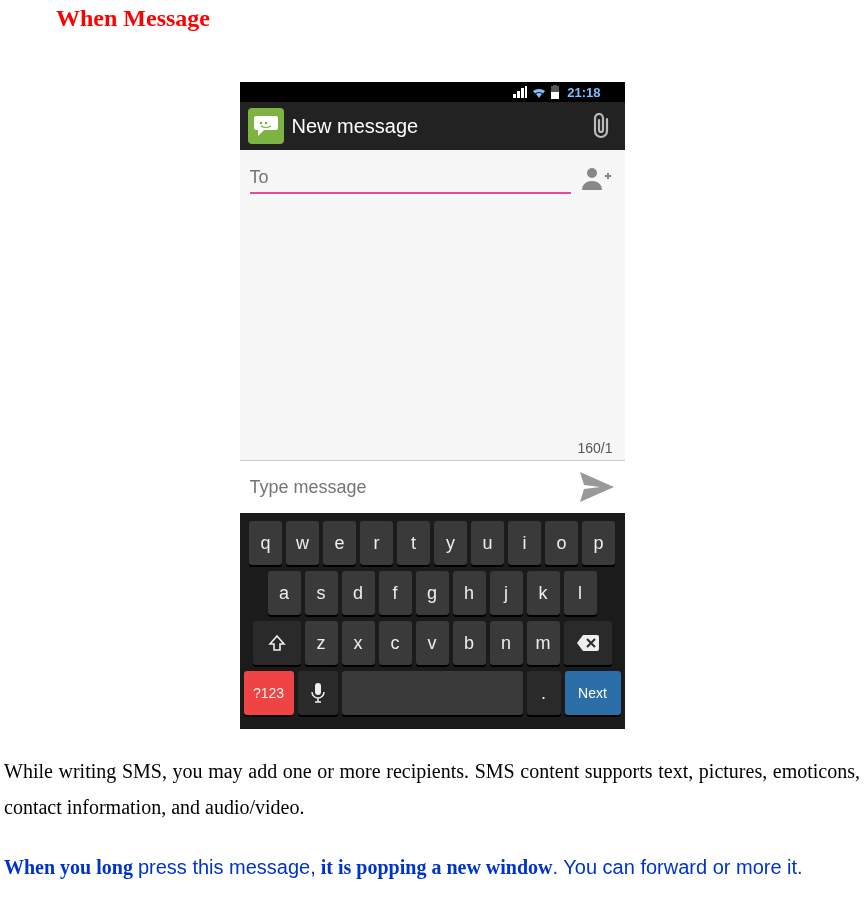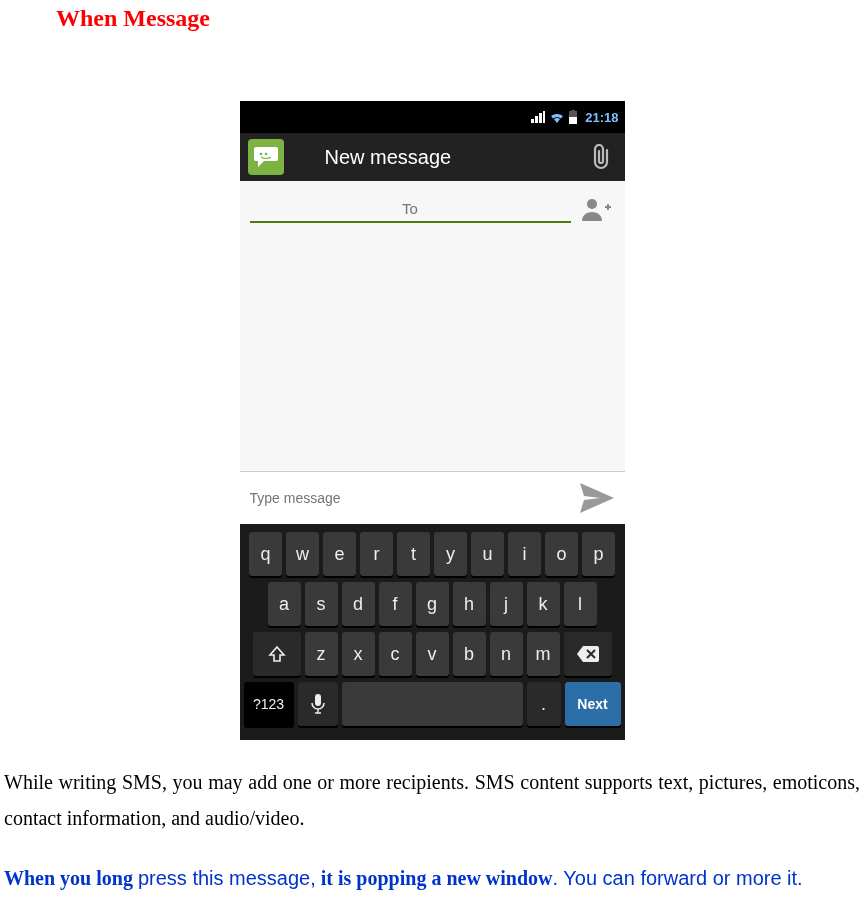--- a/index.html
+++ b/index.html
@@ -22,67 +22,65 @@
     display: flex;
     justify-content: center;
     margin-bottom: 18px;
   }
   .phone {
     width: 385px;
     background: #fff;
     font-family: Arial, Helvetica, sans-serif;
   }
   .statusbar {
-    height: 32px;
+    height: 20px;
     background: #000;
     color: #fff;
     display: flex;
     align-items: center;
     justify-content: flex-end;
-    padding: 0 6px;
+    padding: 0 24px;
     font-size: 13px;
     gap: 4px;
-    margin-top: 19px;
   }
   .status-icon { display:inline-flex; align-items:center; justify-content:center; }
   .clock { color: #7fbfff; font-weight: bold; margin-left: 4px; }
   .appbar {
     height: 48px;
     background: #222;
     color: #fff;
     display: flex;
     align-items: center;
     padding: 0 8px;
     gap: 8px;
   }
   .msg-icon {
     width: 36px; height: 36px;
     background: #7cb342;
     border-radius: 4px;
     display:flex; align-items:center; justify-content:center;
   }
-  .appbar-title { font-size: 20px; flex:1;margin-left:33px; }
+  .appbar-title { font-size: 20px; flex:1; }
   .attach-icon { width: 32px; height: 32px; display:flex; align-items:center; justify-content:center; }
   .to-row {
     padding: 10px 10px 4px 10px;
     display:flex;
     align-items:center;
     gap:8px;
     background:#f7f7f7;
   }
   .to-input {
     flex:1;
     border:none;
-    border-bottom: 2px solid #4d7c0f;
+    border-bottom: 2px solid #ec4899;
     background: transparent;
-    font-size: 15px;
+    font-size: 18px;
     color: #888;
     padding: 4px 0;
     outline:none;
-    text-align:center;
   }
   .add-contact-icon {
     width: 36px; height:36px;
     display:flex; align-items:center; justify-content:center;
   }
   .msg-body {
     height: 240px;
     background: #f7f7f7;
   }
   .counter-row {
@@ -95,21 +93,21 @@
   .compose-row {
     display:flex;
     align-items:center;
     border-top:1px solid #ccc;
     background:#fff;
     padding: 6px 6px;
   }
   .compose-input {
     flex:1;
     border:none;
-    font-size:14px;
+    font-size:18px;
     color:#888;
     padding:8px 4px;
     outline:none;
   }
   .send-icon {
     width:44px; height:40px;
     display:flex; align-items:center; justify-content:center;
   }
   .keyboard {
     background:#1b1b1b;
@@ -133,23 +131,23 @@
     font-size:18px;
     box-shadow: 0 2px 0 #000;
   }
   .key-shift, .key-del { width:48px; background:#2a2a2a; }
   .key-space { flex:1; }
   .key-next {
     background:#2b6ea8;
     color:#fff;
     width:56px;
     font-size:14px;
-    font-weight:bold;
-  }
-  .key-sym { width:50px; font-size:14px; background:#000000; }
+    font-weight:normal;
+  }
+  .key-sym { width:50px; font-size:14px; background:#ef4444; }
   .key-mic { width:40px; background:#2a2a2a; }
   .key-dot { width:34px; background:#2a2a2a; }
   .row4 { gap:4px; display:flex; }
   .body-text {
     font-size: 20px;
     line-height: 1.8;
     padding: 0 4px;
     text-align: justify;
     margin-top: 24px;
   }
@@ -215,20 +213,21 @@
         <svg width="30" height="24" viewBox="0 0 30 24">
             <circle cx="10" cy="7" r="5" fill="#888"></circle>
             <path d="M0 24c0-6 5-9 10-9s10 3 10 9z" fill="#888"></path>
             <path d="M23 10h6M26 7v6" stroke="#888" stroke-width="2"></path>
           </svg>
       </span>
     </div>
 
     <div class="msg-body"></div>
 
+    <div class="counter-row">160/1</div>
 
     <div class="compose-row">
       <input class="compose-input" placeholder="Type message" style="">
       <span class="send-icon">
         <svg width="34" height="30" viewBox="0 0 34 30">
             <path d="M0 0l34 15L0 30l4-13 16-2-16-2z" fill="#999"></path>
           </svg>
       </span>
     </div>
 

